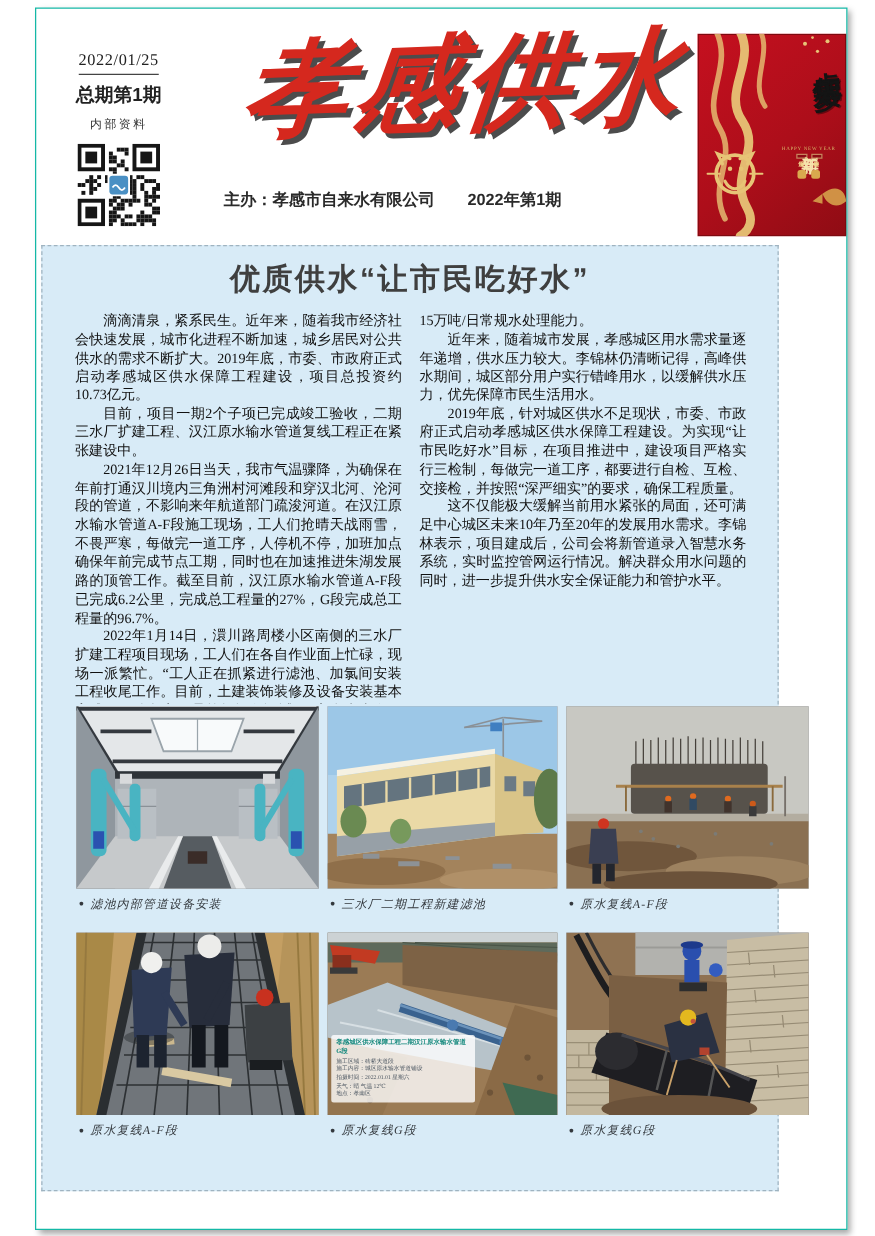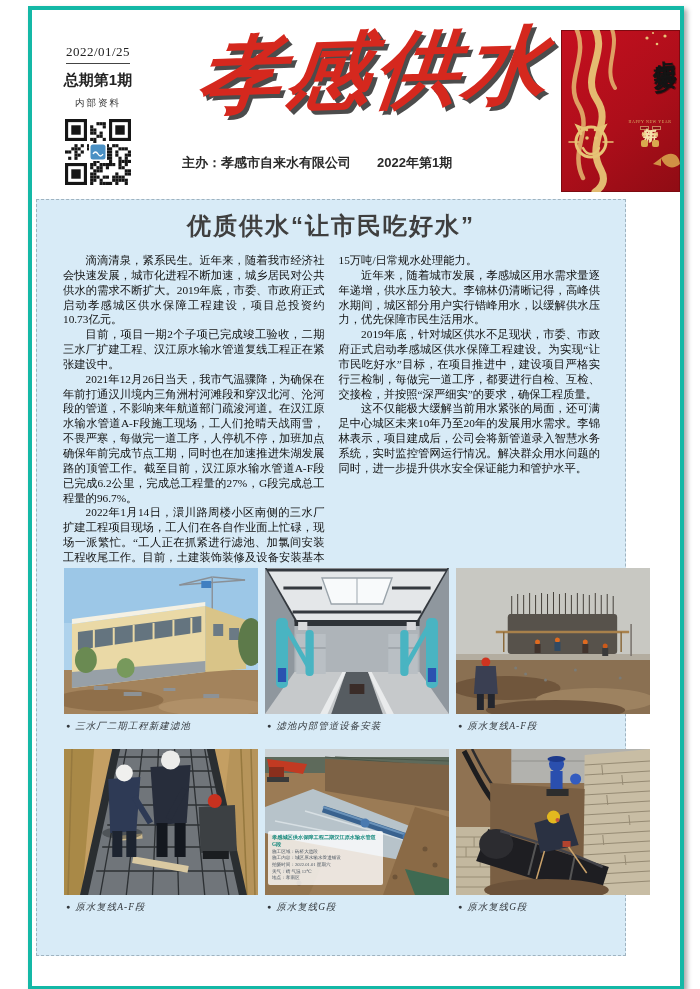--- a/index.html
+++ b/index.html
@@ -1,19 +1,19 @@
 <!DOCTYPE html>
 <html><head>
 <meta charset="utf-8">
 <style>
   html,body{margin:0;padding:0;}
   body{width:700px;height:989px;background:#ffffff;position:relative;overflow:hidden;
        font-family:"Liberation Serif","DejaVu Serif",serif;}
   .sheet{position:absolute;left:28px;top:6px;width:648px;height:976px;background:#fff;
-         border:4px solid #14b8a6;box-shadow:3px 3px 5px rgba(0,0,0,.35);}
+         border:1px solid #14b8a6;box-shadow:3px 3px 5px rgba(0,0,0,.35);}
   
   .info-block{position:absolute;left:16px;top:32px;width:100px;text-align:center;color:#222;}
   .date{font-size:13px;letter-spacing:.5px;border-bottom:1.5px solid #444;padding-bottom:3px;display:inline-block;}
   .issue{font-size:15px;font-weight:700;margin-top:7px;font-family:"Liberation Sans","DejaVu Sans",sans-serif;}
   .classification{font-size:9.5px;margin-top:7px;letter-spacing:2px;color:#333;}
   .qr{margin-top:9px;display:inline-block;line-height:0;}
   .masthead{position:absolute;left:150px;top:8px;width:386px;height:130px;text-align:center;}
   .masthead-title{font-size:84px;font-weight:900;color:#d5281e;line-height:1.25;
       letter-spacing:4px;transform:skewX(-8deg) rotate(-2deg);display:inline-block;
       text-shadow:4px 4px 0 rgba(45,45,45,.85);font-style:italic;}
@@ -259,20 +259,72 @@
         <p>近年来，随着城市发展，孝感城区用水需求量逐年递增，供水压力较大。李锦林仍清晰记得，高峰供水期间，城区部分用户实行错峰用水，以缓解供水压力，优先保障市民生活用水。</p>
         <p>2019年底，针对城区供水不足现状，市委、市政府正式启动孝感城区供水保障工程建设。为实现“让市民吃好水”目标，在项目推进中，建设项目严格实行三检制，每做完一道工序，都要进行自检、互检、交接检，并按照“深严细实”的要求，确保工程质量。</p>
         <p>这不仅能极大缓解当前用水紧张的局面，还可满足中心城区未来10年乃至20年的发展用水需求。李锦林表示，项目建成后，公司会将新管道录入智慧水务系统，实时监控管网运行情况。解决群众用水问题的同时，进一步提升供水安全保证能力和管护水平。</p>
       </div>
     </div>
 
     <div class="photo-grid">
 
       <figure>
         <div class="photo">
+          <svg viewBox="0 0 200 146" preserveAspectRatio="none">
+            <rect width="200" height="146" fill="#aeb4b9"></rect>
+            <polygon points="0,0 200,0 168,52 32,52" fill="#e4e7e9"></polygon>
+            <polygon points="62,10 138,10 128,36 72,36" fill="#f8fafb" stroke="#9aa4ab" stroke-width="1.5"></polygon>
+            <line x1="100" y1="10" x2="100" y2="36" stroke="#9aa4ab"></line>
+            <g stroke="#34393f" stroke-width="3" fill="none">
+              <line x1="0" y1="2" x2="200" y2="2"></line>
+                <line x1="20" y1="20" x2="62" y2="20"></line>
+                <line x1="138" y1="20" x2="180" y2="20"></line>
+              <line x1="30" y1="44" x2="170" y2="44"></line>
+                <line x1="0" y1="0" x2="34" y2="54"></line>
+                <line x1="200" y1="0" x2="166" y2="54"></line>
+            </g>
+            <polygon points="0,0 32,52 32,146 0,146" fill="#8f979e"></polygon>
+            <polygon points="200,0 168,52 168,146 200,146" fill="#8f979e"></polygon>
+            <polygon points="32,52 168,52 168,58 32,58" fill="#2e3338"></polygon>
+            <polygon points="32,104 168,104 200,146 0,146" fill="#c6c9cb"></polygon>
+            <polygon points="88,104 112,104 128,146 72,146" fill="#565c61"></polygon>
+            <polygon points="84,104 88,104 68,146 60,146" fill="#e9ebec"></polygon>
+            <polygon points="112,104 116,104 140,146 132,146" fill="#e9ebec"></polygon>
+            <rect x="34" y="66" width="32" height="40" fill="#b9bfc4"></rect>
+              <rect x="134" y="66" width="32" height="40" fill="#b9bfc4"></rect>
+            <g stroke="#8b9197" stroke-width="1">
+                <line x1="34" y1="80" x2="66" y2="80"></line>
+                <line x1="134" y1="80" x2="166" y2="80"></line>
+              </g>
+            <g fill="#49b4c2">
+              <rect x="12" y="50" width="13" height="70" rx="5"></rect>
+                <rect x="175" y="50" width="13" height="70" rx="5"></rect>
+              <rect x="44" y="62" width="9" height="46" rx="4"></rect>
+                <rect x="147" y="62" width="9" height="46" rx="4"></rect>
+            </g>
+            <g stroke="#49b4c2" stroke-width="5">
+                <line x1="22" y1="58" x2="48" y2="100"></line>
+                <line x1="178" y1="58" x2="152" y2="100"></line>
+              </g>
+            <g fill="#2a52b0">
+                <rect x="14" y="100" width="9" height="14"></rect>
+                <rect x="177" y="100" width="9" height="14"></rect>
+              </g>
+            <g fill="#d8dadc">
+                <rect x="36" y="54" width="10" height="8"></rect>
+                <rect x="154" y="54" width="10" height="8"></rect>
+              </g>
+            <rect x="92" y="116" width="16" height="10" fill="#3a2c28"></rect>
+          </svg>
+        </div>
+        <figcaption><span class="bullet">●</span><span>滤池内部管道设备安装</span></figcaption>
+      </figure>
+
+      <figure>
+        <div class="photo">
           <svg viewBox="0 0 195 146" preserveAspectRatio="none">
             <rect width="195" height="146" fill="#aed2ec"></rect>
             <rect width="195" height="55" fill="#9cc7e7"></rect>
             <rect y="102" width="195" height="44" fill="#a3835c"></rect>
             <ellipse cx="45" cy="132" rx="55" ry="11" fill="#8f6f4a"></ellipse>
             <ellipse cx="150" cy="139" rx="55" ry="9" fill="#b09068"></ellipse>
             <g stroke="#8a9096" stroke-width="1.4" fill="none">
               <line x1="149" y1="10" x2="149" y2="55"></line>
                 <line x1="116" y1="17" x2="182" y2="12"></line>
               <line x1="149" y1="9" x2="116" y2="17"></line>
@@ -299,72 +351,20 @@
             <ellipse cx="62" cy="100" rx="9" ry="10" fill="#77995c"></ellipse>
             <g fill="#8d9296">
                 <rect x="30" y="118" width="14" height="4"></rect>
                 <rect x="60" y="124" width="18" height="4"></rect>
                 <rect x="100" y="120" width="12" height="3"></rect>
                 <rect x="140" y="126" width="16" height="4"></rect>
               </g>
           </svg>
         </div>
         <figcaption><span class="bullet">●</span><span>三水厂二期工程新建滤池</span></figcaption>
-      </figure>
-
-      <figure>
-        <div class="photo">
-          <svg viewBox="0 0 200 146" preserveAspectRatio="none">
-            <rect width="200" height="146" fill="#aeb4b9"></rect>
-            <polygon points="0,0 200,0 168,52 32,52" fill="#e4e7e9"></polygon>
-            <polygon points="62,10 138,10 128,36 72,36" fill="#f8fafb" stroke="#9aa4ab" stroke-width="1.5"></polygon>
-            <line x1="100" y1="10" x2="100" y2="36" stroke="#9aa4ab"></line>
-            <g stroke="#34393f" stroke-width="3" fill="none">
-              <line x1="0" y1="2" x2="200" y2="2"></line>
-                <line x1="20" y1="20" x2="62" y2="20"></line>
-                <line x1="138" y1="20" x2="180" y2="20"></line>
-              <line x1="30" y1="44" x2="170" y2="44"></line>
-                <line x1="0" y1="0" x2="34" y2="54"></line>
-                <line x1="200" y1="0" x2="166" y2="54"></line>
-            </g>
-            <polygon points="0,0 32,52 32,146 0,146" fill="#8f979e"></polygon>
-            <polygon points="200,0 168,52 168,146 200,146" fill="#8f979e"></polygon>
-            <polygon points="32,52 168,52 168,58 32,58" fill="#2e3338"></polygon>
-            <polygon points="32,104 168,104 200,146 0,146" fill="#c6c9cb"></polygon>
-            <polygon points="88,104 112,104 128,146 72,146" fill="#565c61"></polygon>
-            <polygon points="84,104 88,104 68,146 60,146" fill="#e9ebec"></polygon>
-            <polygon points="112,104 116,104 140,146 132,146" fill="#e9ebec"></polygon>
-            <rect x="34" y="66" width="32" height="40" fill="#b9bfc4"></rect>
-              <rect x="134" y="66" width="32" height="40" fill="#b9bfc4"></rect>
-            <g stroke="#8b9197" stroke-width="1">
-                <line x1="34" y1="80" x2="66" y2="80"></line>
-                <line x1="134" y1="80" x2="166" y2="80"></line>
-              </g>
-            <g fill="#49b4c2">
-              <rect x="12" y="50" width="13" height="70" rx="5"></rect>
-                <rect x="175" y="50" width="13" height="70" rx="5"></rect>
-              <rect x="44" y="62" width="9" height="46" rx="4"></rect>
-                <rect x="147" y="62" width="9" height="46" rx="4"></rect>
-            </g>
-            <g stroke="#49b4c2" stroke-width="5">
-                <line x1="22" y1="58" x2="48" y2="100"></line>
-                <line x1="178" y1="58" x2="152" y2="100"></line>
-              </g>
-            <g fill="#2a52b0">
-                <rect x="14" y="100" width="9" height="14"></rect>
-                <rect x="177" y="100" width="9" height="14"></rect>
-              </g>
-            <g fill="#d8dadc">
-                <rect x="36" y="54" width="10" height="8"></rect>
-                <rect x="154" y="54" width="10" height="8"></rect>
-              </g>
-            <rect x="92" y="116" width="16" height="10" fill="#3a2c28"></rect>
-          </svg>
-        </div>
-        <figcaption><span class="bullet">●</span><span>滤池内部管道设备安装</span></figcaption>
       </figure>
 
       <figure>
         <div class="photo">
           <svg viewBox="0 0 195 146" preserveAspectRatio="none">
             <rect width="195" height="146" fill="#c8c8c2"></rect>
             <rect y="86" width="195" height="10" fill="#b3ada0"></rect>
             <rect y="92" width="195" height="54" fill="#8a7052"></rect>
             <ellipse cx="50" cy="120" rx="55" ry="12" fill="#70563c"></ellipse>
             <ellipse cx="140" cy="132" rx="60" ry="12" fill="#9d8260"></ellipse>

